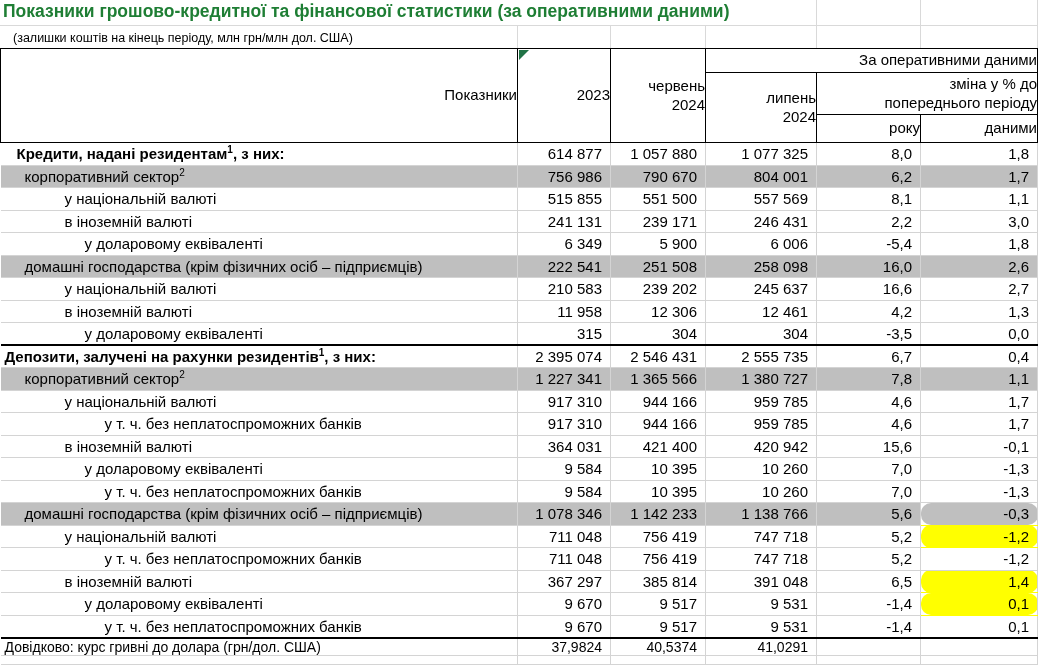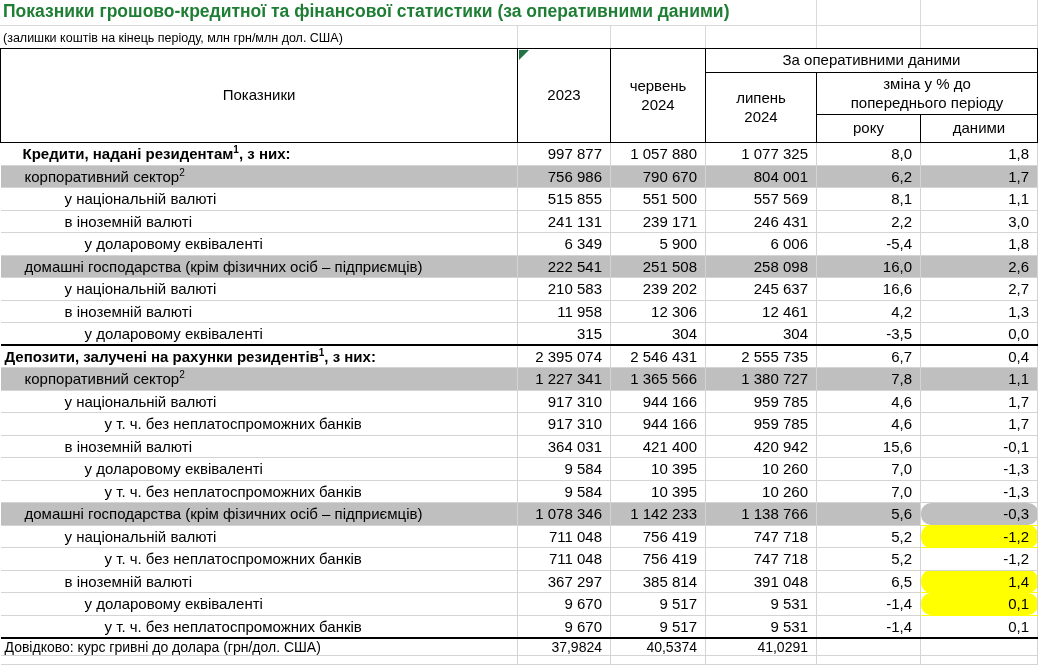--- a/index.html
+++ b/index.html
@@ -6,21 +6,21 @@
   html,body { background:#fff; }
   .page {
     position:relative; width:1047px; height:665px; background:#fff;
     font-family:"Liberation Sans", sans-serif; color:#000; overflow:hidden;
   }
   .title {
     position:absolute; left:3px; top:1px; width:1030px;
     font-size:17.5px; font-weight:bold; color:#1e7e34; white-space:nowrap;
   }
   .subtitle {
-    position:absolute; left:3px; top:31px; font-size:12.5px; color:#000;
+    position:absolute; left:13px; top:31px; font-size:12.5px; color:#000;
   }
   
   .gl { position:absolute; background:#d9d9d9; }
   .gl.h1 { left:0; top:25px; width:1037px; height:1px; }
   .gl.v1 { left:517px; top:26px; width:1px; height:22px; }
   .gl.v2 { left:610px; top:26px; width:1px; height:22px; }
   .gl.v3 { left:705px; top:26px; width:1px; height:22px; }
   .gl.v4 { left:816px; top:0; width:1px; height:48px; }
   .gl.v5 { left:920px; top:0; width:1px; height:48px; }
   .gl.v6 { left:1037px; top:0; width:1px; height:48px; }
@@ -28,21 +28,21 @@
     position:absolute; left:519px; top:50px; width:0; height:0;
     border-top:10px solid #217346; border-right:10px solid transparent;
     z-index:5;
   }
   table {
     position:absolute; left:0; top:48px; width:1037px;
     border-collapse:collapse; table-layout:fixed;
   }
   thead th {
     border:1px solid #000; font-weight:normal; font-size:15px;
-    text-align:center; vertical-align:middle; white-space:pre-line;
+    text-align:right; vertical-align:middle; white-space:pre-line;
     background:#fff; line-height:1.25;
   }
   tr.hr1 th { height:24px; }
   tr.hr2 th { height:42px; }
   tr.hr3 th { height:28px; }
   tbody td {
     border:1px solid #d4d4d4; font-size:15px; height:22.5px;
     vertical-align:middle; overflow:hidden; white-space:nowrap;
   }
   td.label { text-align:left; border-left:none; }
@@ -98,22 +98,22 @@
         <th colspan="2">зміна у % до
 попереднього періоду</th>
       </tr>
       <tr class="hr3">
         <th>року</th>
         <th>даними</th>
       </tr>
     </thead>
     <tbody id="table-body">
         <tr class="bold">
-          <td class="label" style="padding-left: 22px;">Кредити, надані резидентам<sup>1</sup>, з них:</td>
-          <td class="num">997 877</td>
+          <td class="label" style="padding-left: 16px;">Кредити, надані резидентам<sup>1</sup>, з них:</td>
+          <td class="num">614 877</td>
           <td class="num">1 057 880</td>
           <td class="num">1 077 325</td>
           <td class="num">8,0</td>
           <td class="num">1,8</td>
         </tr>
         <tr class="gray">
           <td class="label" style="padding-left: 24px;">корпоративний сектор<sup>2</sup></td>
           <td class="num">756 986</td>
           <td class="num">790 670</td>
           <td class="num">804 001</td>

